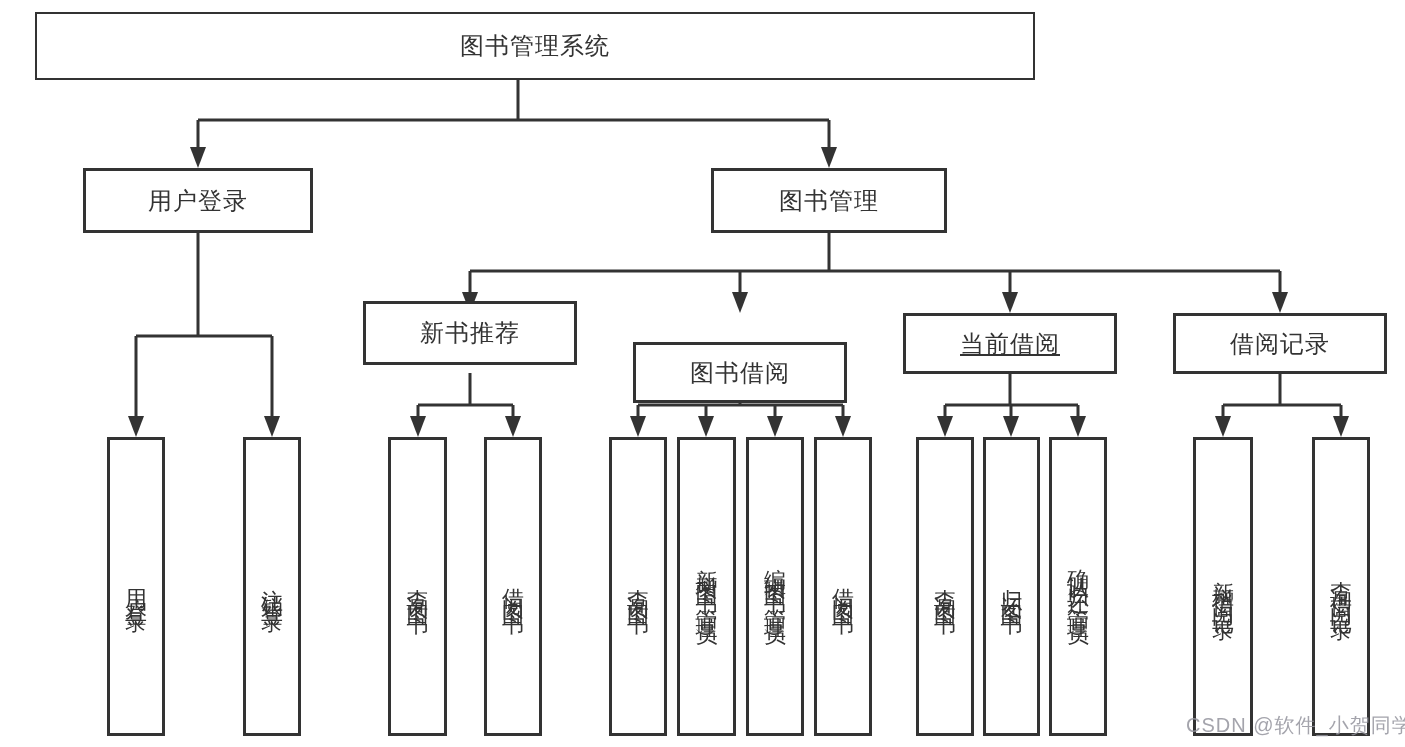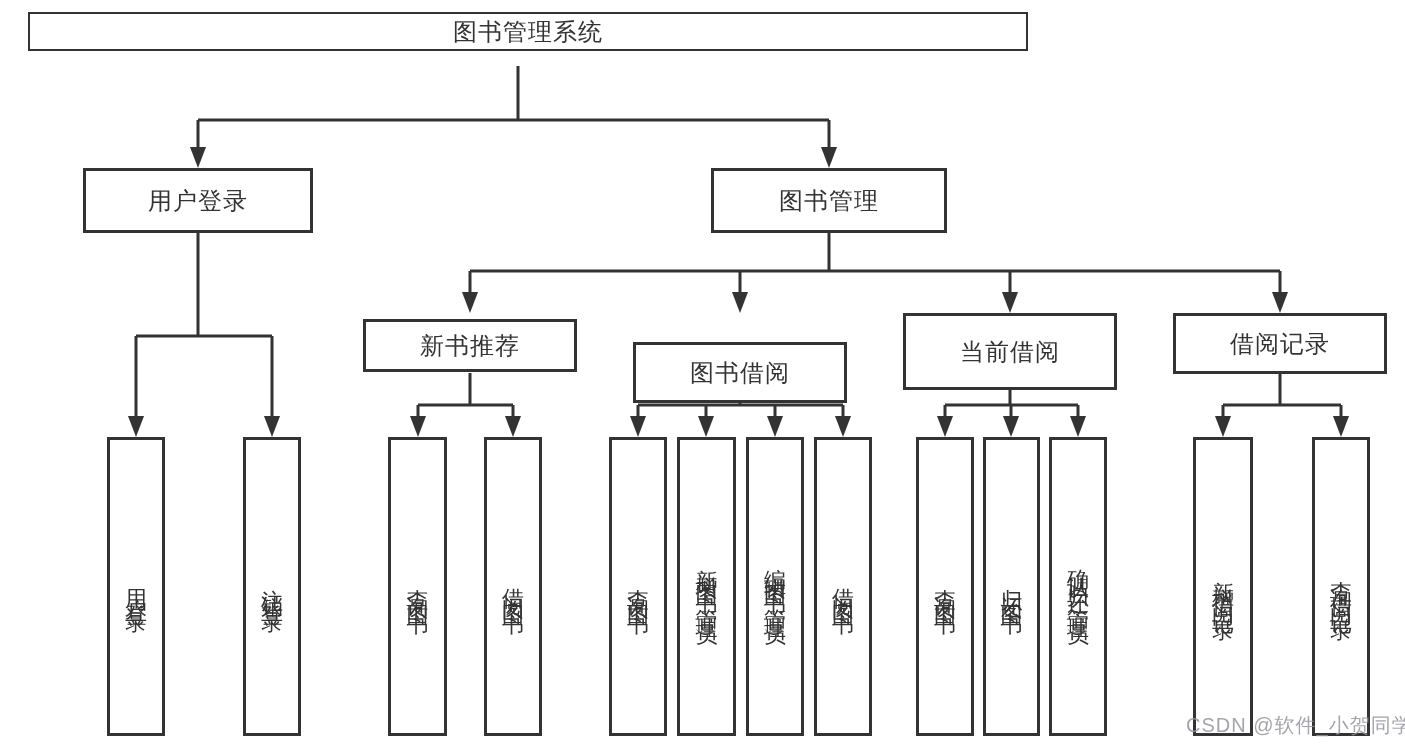--- a/index.html
+++ b/index.html
@@ -89,28 +89,28 @@
       <polygon points="767,416 783,416 775,437"></polygon>
       <polygon points="835,416 851,416 843,437"></polygon>
       <polygon points="937,416 953,416 945,437"></polygon>
       <polygon points="1003,416 1019,416 1011,437"></polygon>
       <polygon points="1070,416 1086,416 1078,437"></polygon>
       <polygon points="1215,416 1231,416 1223,437"></polygon>
       <polygon points="1333,416 1349,416 1341,437"></polygon>
     </g>
   </svg>
 
-  <div class="node root" style="left:28px; top:12px; width:1000px; height:39px;">图书管理系统</div>
+  <div class="node root" style="left:35px; top:12px; width:1000px; height:68px;">图书管理系统</div>
 
   <div class="node" style="left:83px; top:168px; width:230px; height:65px;">用户登录</div>
   <div class="node" style="left:711px; top:168px; width:236px; height:65px;">图书管理</div>
 
-  <div class="node" style="left:363px; top:319px; width:214px; height:53px;">新书推荐</div>
+  <div class="node" style="left:363px; top:301px; width:214px; height:64px;">新书推荐</div>
   <div class="node" style="left:633px; top:313px; width:214px; height:61px;margin-top:29px;">图书借阅</div>
-  <div class="node" style="left:903px; top:313px; width:214px; height:77px;">当前借阅</div>
+  <div class="node" style="left:903px; top:313px; width:214px; height:61px;text-decoration:underline;">当前借阅</div>
   <div class="node" style="left:1173px; top:313px; width:214px; height:61px;">借阅记录</div>
 
   <div class="node vnode" style="left:107px; top:437px; width:58px; height:299px;">用户登录</div>
   <div class="node vnode" style="left:243px; top:437px; width:58px; height:299px;">注销登录</div>
 
   <div class="node vnode" style="left:388px; top:437px; width:59px; height:299px;">查询图书</div>
   <div class="node vnode" style="left:484px; top:437px; width:58px; height:299px;">借阅图书</div>
 
   <div class="node vnode" style="left:609px; top:437px; width:58px; height:299px;">查询图书</div>
   <div class="node vnode" style="left:677px; top:437px; width:59px; height:299px;">新增图书（管理员）</div>

